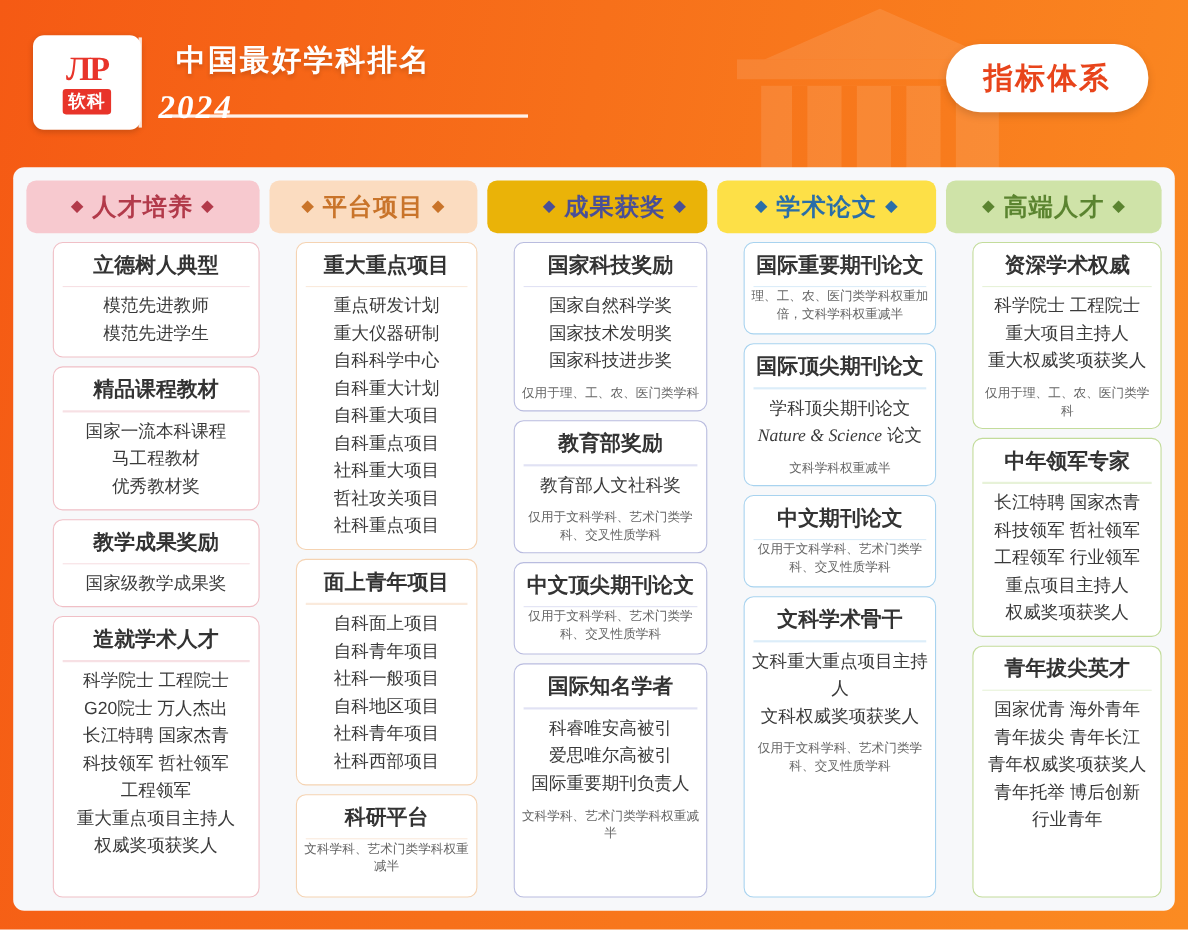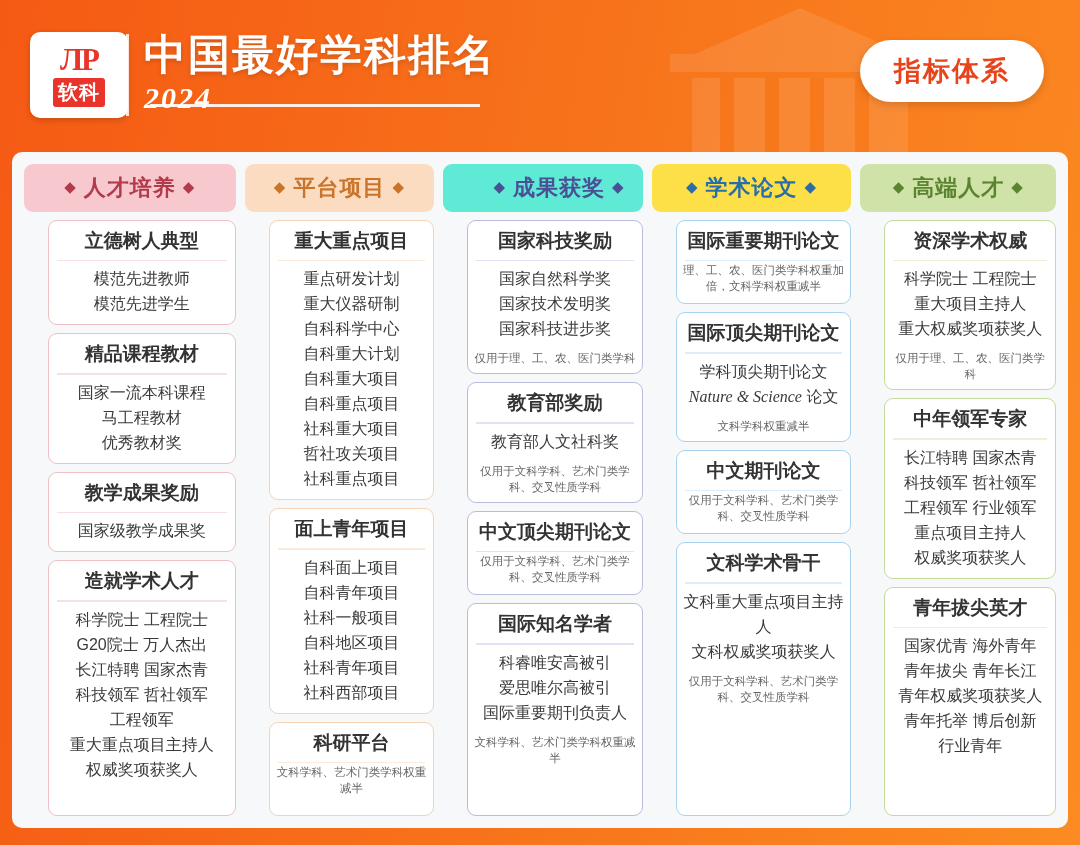--- a/index.html
+++ b/index.html
@@ -29,26 +29,26 @@
   .logo{
     position:absolute;left:30px;top:32px;width:98px;height:86px;border-radius:10px;
     background:#fff;display:flex;flex-direction:column;align-items:center;justify-content:center;
     box-shadow:0 2px 6px rgba(0,0,0,.18);
   }
   .logo .mark{
     font-size:31px;font-weight:bold;color:#e8342a;letter-spacing:-2px;line-height:31px;
     font-family:"Liberation Serif",serif;
   }
   .logo .cn{
-    margin-top:3px;background:#e8342a;color:#fff;font-size:20px;font-weight:bold;
+    margin-top:3px;background:#e8342a;color:#fff;font-size:16px;font-weight:bold;
     padding:1px 5px;border-radius:3px;letter-spacing:1px;
   }
   .divider{position:absolute;left:126px;top:34px;width:3px;height:82px;background:rgba(255,255,255,.85);}
   .title-wrap{position:absolute;left:144px;top:30px;color:#fff;}
-  .title-main{font-size:42px;font-weight:bold;letter-spacing:2px;line-height:50px;text-shadow:0 2px 4px rgba(0,0,0,.16);}
+  .title-main{font-size:27px;font-weight:bold;letter-spacing:2px;line-height:50px;text-shadow:0 2px 4px rgba(0,0,0,.16);margin-left:16px;}
   .title-year{font-size:30px;font-weight:bold;font-style:italic;font-family:"Liberation Serif",serif;letter-spacing:2px;line-height:36px;}
   .title-rule{position:absolute;left:150px;top:104px;width:330px;height:3px;background:rgba(255,255,255,.9);}
   .badge{
     position:absolute;right:36px;top:40px;background:#fff;border-radius:34px;
     padding:13px 34px;color:#e8441b;font-size:27px;font-weight:bold;letter-spacing:2px;
     box-shadow:0 3px 8px rgba(0,0,0,.15);
   }
 
   
   .board{
@@ -82,21 +82,21 @@
 
   
   .p-pink   .cat-head{background:#f7c9cf;color:#b23a4a;}
   .p-pink   .card{border-color:#f0bfc6;}
   .p-pink   .sep{color:#e8a7b1;}
 
   .p-orange .cat-head{background:#fbdcc0;color:#c9742a;}
   .p-orange .card{border-color:#f5d3b2;}
   .p-orange .sep{color:#f0c39b;}
 
-  .p-purple .cat-head{background:#5eead4;color:#4a4f96;padding-left:32px;}
+  .p-purple .cat-head{background:#eab308;color:#4a4f96;padding-left:32px;}
   .p-purple .card{border-color:#b9bcdf;}
   .p-purple .sep{color:#a9ade0;}
 
   .p-blue   .cat-head{background:#fde047;color:#2a6ea8;}
   .p-blue   .card{border-color:#a8d3ef;}
   .p-blue   .sep{color:#9ccbee;}
 
   .p-green  .cat-head{background:#cfe3a8;color:#5b8430;}
   .p-green  .card{border-color:#c3dc9b;}
   .p-green  .sep{color:#bada8f;}

